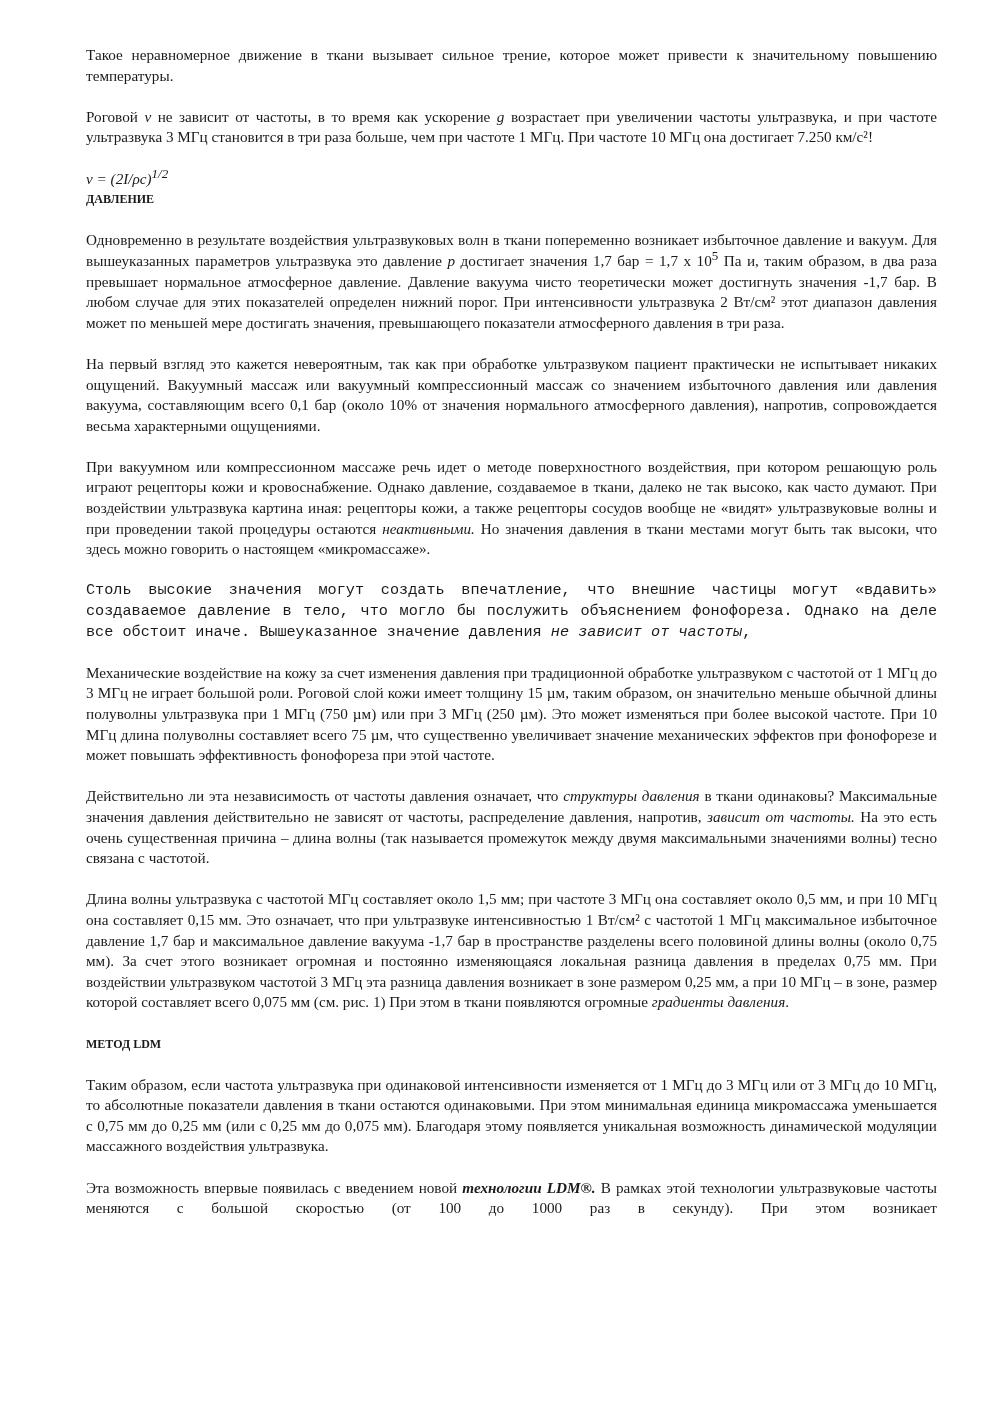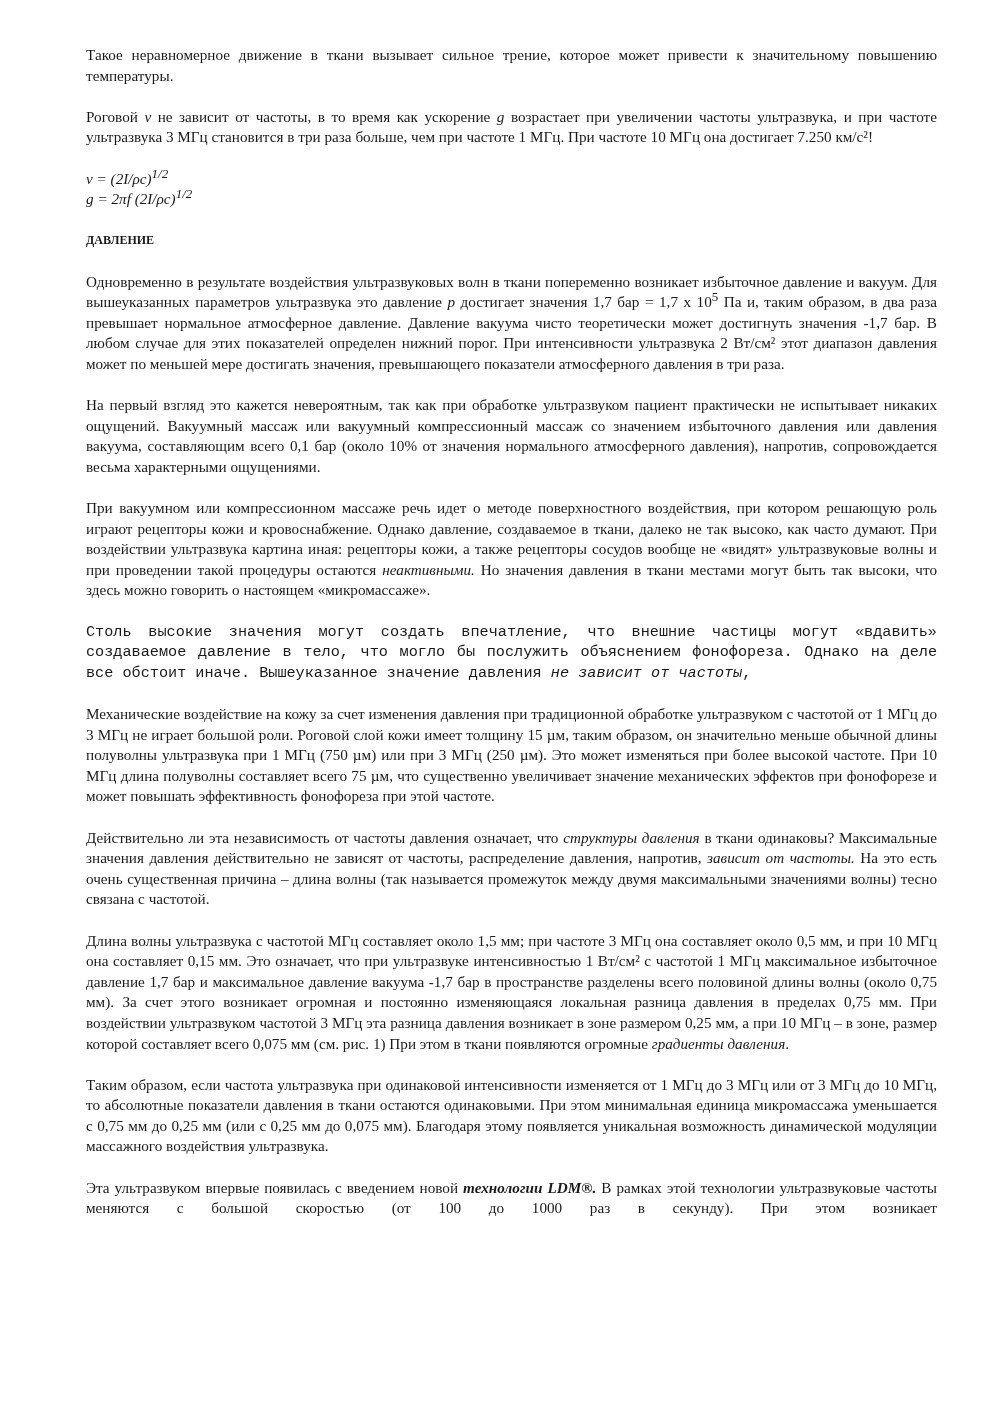--- a/index.html
+++ b/index.html
@@ -57,23 +57,20 @@
 
   <p>Такое неравномерное движение в ткани вызывает сильное трение, которое может привести к значительному повышению температуры.</p>
 
   <p>
     <span>Роговой </span><em>v</em><span> не зависит от частоты, в то время как ускорение </span><em>g</em><span> возрастает при увеличении частоты ультразвука, и при частоте ультразвука 3 МГц становится в три раза больше, чем при частоте 1 МГц. При частоте 10 МГц она достигает 7.250 км/с²!</span>
   </p>
 
   <p class="formula">
     <span>v = (2I/ρc)</span><sup>1/2</sup>
   </p>
-  <p class="formula formula-block-end">
-    <span>g = 2πf (2I/ρc)</span><sup>1/2</sup>
-  </p>
 
   <h2>ДАВЛЕНИЕ</h2>
 
   <p>
     <span>Одновременно в результате воздействия ультразвуковых волн в ткани попеременно возникает избыточное давление и вакуум. Для вышеуказанных параметров ультразвука это давление </span><em>p</em><span> достигает значения 1,7 бар = 1,7 х 10</span><sup>5</sup><span> Па и, таким образом, в два раза превышает нормальное атмосферное давление. Давление вакуума чисто теоретически может достигнуть значения -1,7 бар. В любом случае для этих показателей определен нижний порог. При интенсивности ультразвука 2 Вт/см² этот диапазон давления может по меньшей мере достигать значения, превышающего показатели атмосферного давления в три раза.</span>
   </p>
 
   <p>На первый взгляд это кажется невероятным, так как при обработке ультразвуком пациент практически не испытывает никаких ощущений. Вакуумный массаж или вакуумный компрессионный массаж со значением избыточного давления или давления вакуума, составляющим всего 0,1 бар (около 10% от значения нормального атмосферного давления), напротив, сопровождается весьма характерными ощущениями.</p>
 
   <p>
@@ -89,20 +86,21 @@
   <p>Механические воздействие на кожу за счет изменения давления при традиционной обработке ультразвуком с частотой от 1 МГц до 3 МГц не играет большой роли. Роговой слой кожи имеет толщину 15 µм, таким образом, он значительно меньше обычной длины полуволны ультразвука при 1 МГц (750 µм) или при 3 МГц (250 µм). Это может изменяться при более высокой частоте. При 10 МГц длина полуволны составляет всего 75 µм, что существенно увеличивает значение механических эффектов при фонофорезе и может повышать эффективность фонофореза при этой частоте.</p>
 
   <p>
     <span>Действительно ли эта независимость от частоты давления означает, что </span><em>структуры давления</em><span> в ткани одинаковы? Максимальные значения давления действительно не зависят от частоты, распределение давления, напротив, </span><em>зависит от частоты.</em><span> На это есть очень существенная причина – длина волны (так называется промежуток между двумя максимальными значениями волны) тесно связана с частотой.</span>
   </p>
 
   <p>
     <span>Длина волны ультразвука с частотой МГц составляет около 1,5 мм; при частоте 3 МГц она составляет около 0,5 мм, и при 10 МГц она составляет 0,15 мм. Это означает, что при ультразвуке интенсивностью 1 Вт/см² с частотой 1 МГц максимальное избыточное давление 1,7 бар и максимальное давление вакуума -1,7 бар в пространстве разделены всего половиной длины волны (около 0,75 мм). За счет этого возникает огромная и постоянно изменяющаяся локальная разница давления в пределах 0,75 мм. При воздействии ультразвуком частотой 3 МГц эта разница давления возникает в зоне размером 0,25 мм, а при 10 МГц – в зоне, размер которой составляет всего 0,075 мм (см. рис. 1) При этом в ткани появляются огромные </span><em>градиенты давления</em><span>.</span>
   </p>
 
+  <h2>МЕТОД LDM</h2>
 
   <p>Таким образом, если частота ультразвука при одинаковой интенсивности изменяется от 1 МГц до 3 МГц или от 3 МГц до 10 МГц, то абсолютные показатели давления в ткани остаются одинаковыми. При этом минимальная единица микромассажа уменьшается с 0,75 мм до 0,25 мм (или с 0,25 мм до 0,075 мм). Благодаря этому появляется уникальная возможность динамической модуляции массажного воздействия ультразвука.</p>
 
   <p class="last-para">
-    <span>Эта ультразвуком впервые появилась с введением новой </span><strong><em>технологии LDM®.</em></strong><span> В рамках этой технологии ультразвуковые частоты меняются с большой скоростью (от 100 до 1000 раз в секунду). При этом возникает</span>
+    <span>Эта возможность впервые появилась с введением новой </span><strong><em>технологии LDM®.</em></strong><span> В рамках этой технологии ультразвуковые частоты меняются с большой скоростью (от 100 до 1000 раз в секунду). При этом возникает</span>
   </p>
 
 </div>
 
 </body></html>

